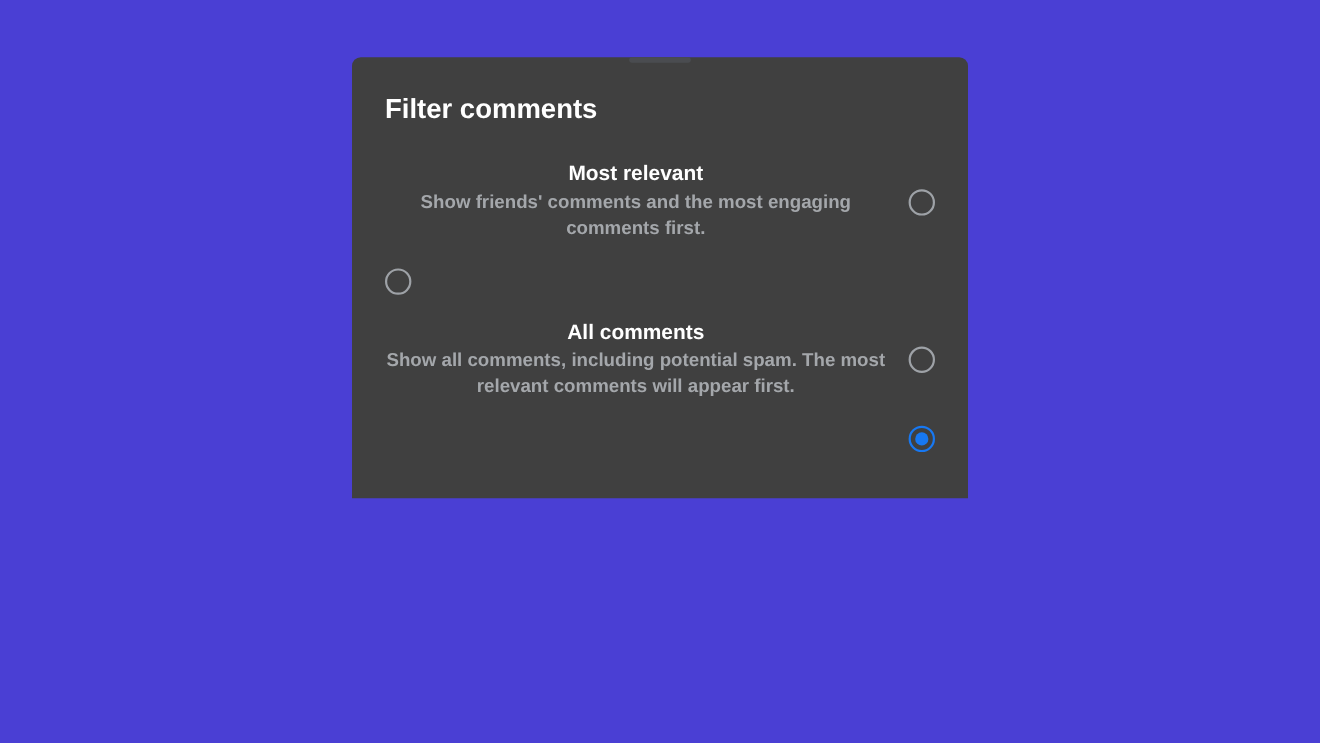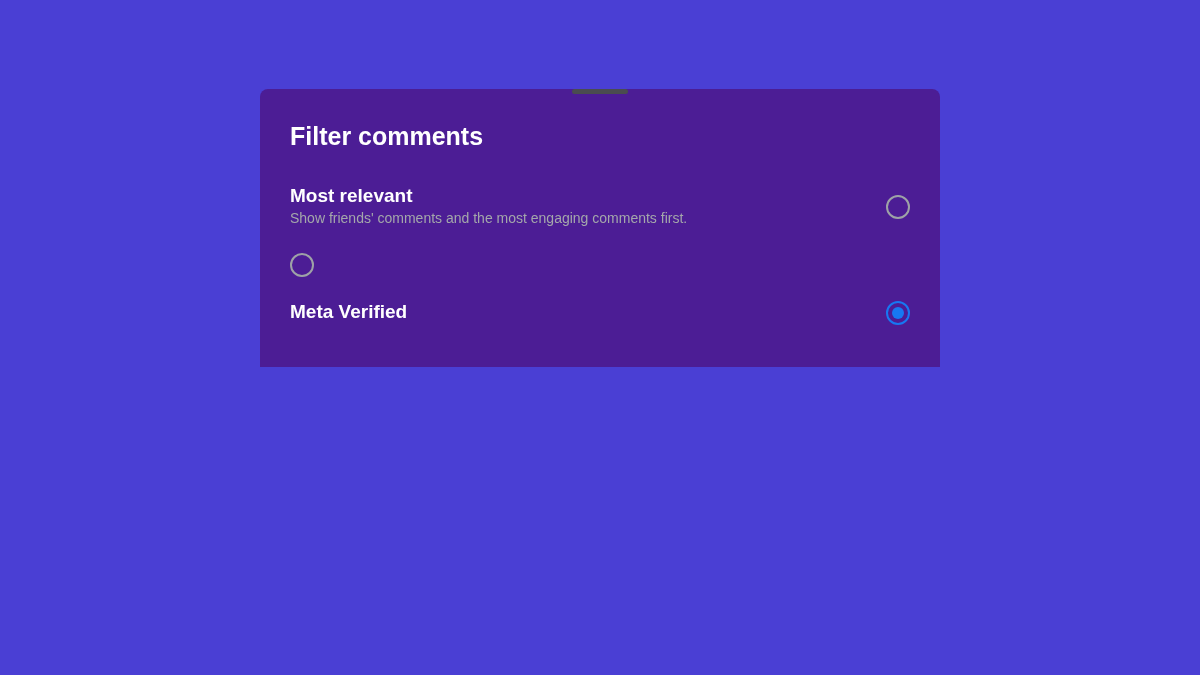--- a/index.html
+++ b/index.html
@@ -11,26 +11,25 @@
       width: 1200px;
       height: 675px;
       background-color: #4a3fd4;
       font-family: -apple-system, BlinkMacSystemFont, "Segoe UI", Helvetica, Arial, sans-serif;
       display: flex;
       justify-content: center;
       align-items: flex-start;
       padding-top: 52px;
     }
     .sheet {
-      width: 680px;
-      background-color: #4c1d95;
+      width: 560px;
+      background-color: #404040;
       border-radius: 8px 8px 0 0;
       padding: 0 30px 30px 30px;
       position: relative;
-      margin-top: 37px;
     }
     .drag-handle {
       width: 56px;
       height: 5px;
       background-color: #4a4c50;
       border-radius: 3px;
       margin: 0 auto;
       position: relative;
       top: 0;
     }
@@ -44,31 +43,32 @@
     .option {
       display: flex;
       align-items: center;
       justify-content: space-between;
       padding: 12px 0;
       cursor: pointer;
     }
     .option-text {
       flex: 1;
       padding-right: 20px;
+      text-align: center;
     }
     .option-label {
       color: #ffffff;
       font-size: 19px;
       font-weight: 600;
       margin-bottom: 2px;
     }
     .option-description {
       color: #a4a7ab;
-      font-size: 14px;
-      font-weight: 400;
+      font-size: 17px;
+      font-weight: 700;
       line-height: 1.4;
     }
     .radio {
       width: 24px;
       height: 24px;
       border-radius: 50%;
       border: 2px solid #9ea2a7;
       flex-shrink: 0;
       position: relative;
     }
@@ -99,20 +99,26 @@
       <div class="option-label">Most relevant</div>
       <div class="option-description">Show friends' comments and the most engaging comments first.</div>
     </div>
     <div class="radio"></div>
   </div>
 
   <div class="option">
     <div class="radio"></div>
   </div>
 
+  <div class="option">
+    <div class="option-text">
+      <div class="option-label">All comments</div>
+      <div class="option-description">Show all comments, including potential spam. The most relevant comments will appear first.</div>
+    </div>
+    <div class="radio"></div>
+  </div>
 
   <div class="option">
     <div class="option-text">
-      <div class="option-label">Meta Verified</div>
     </div>
     <div class="radio selected"></div>
   </div>
 </div>
 
 </body></html>

